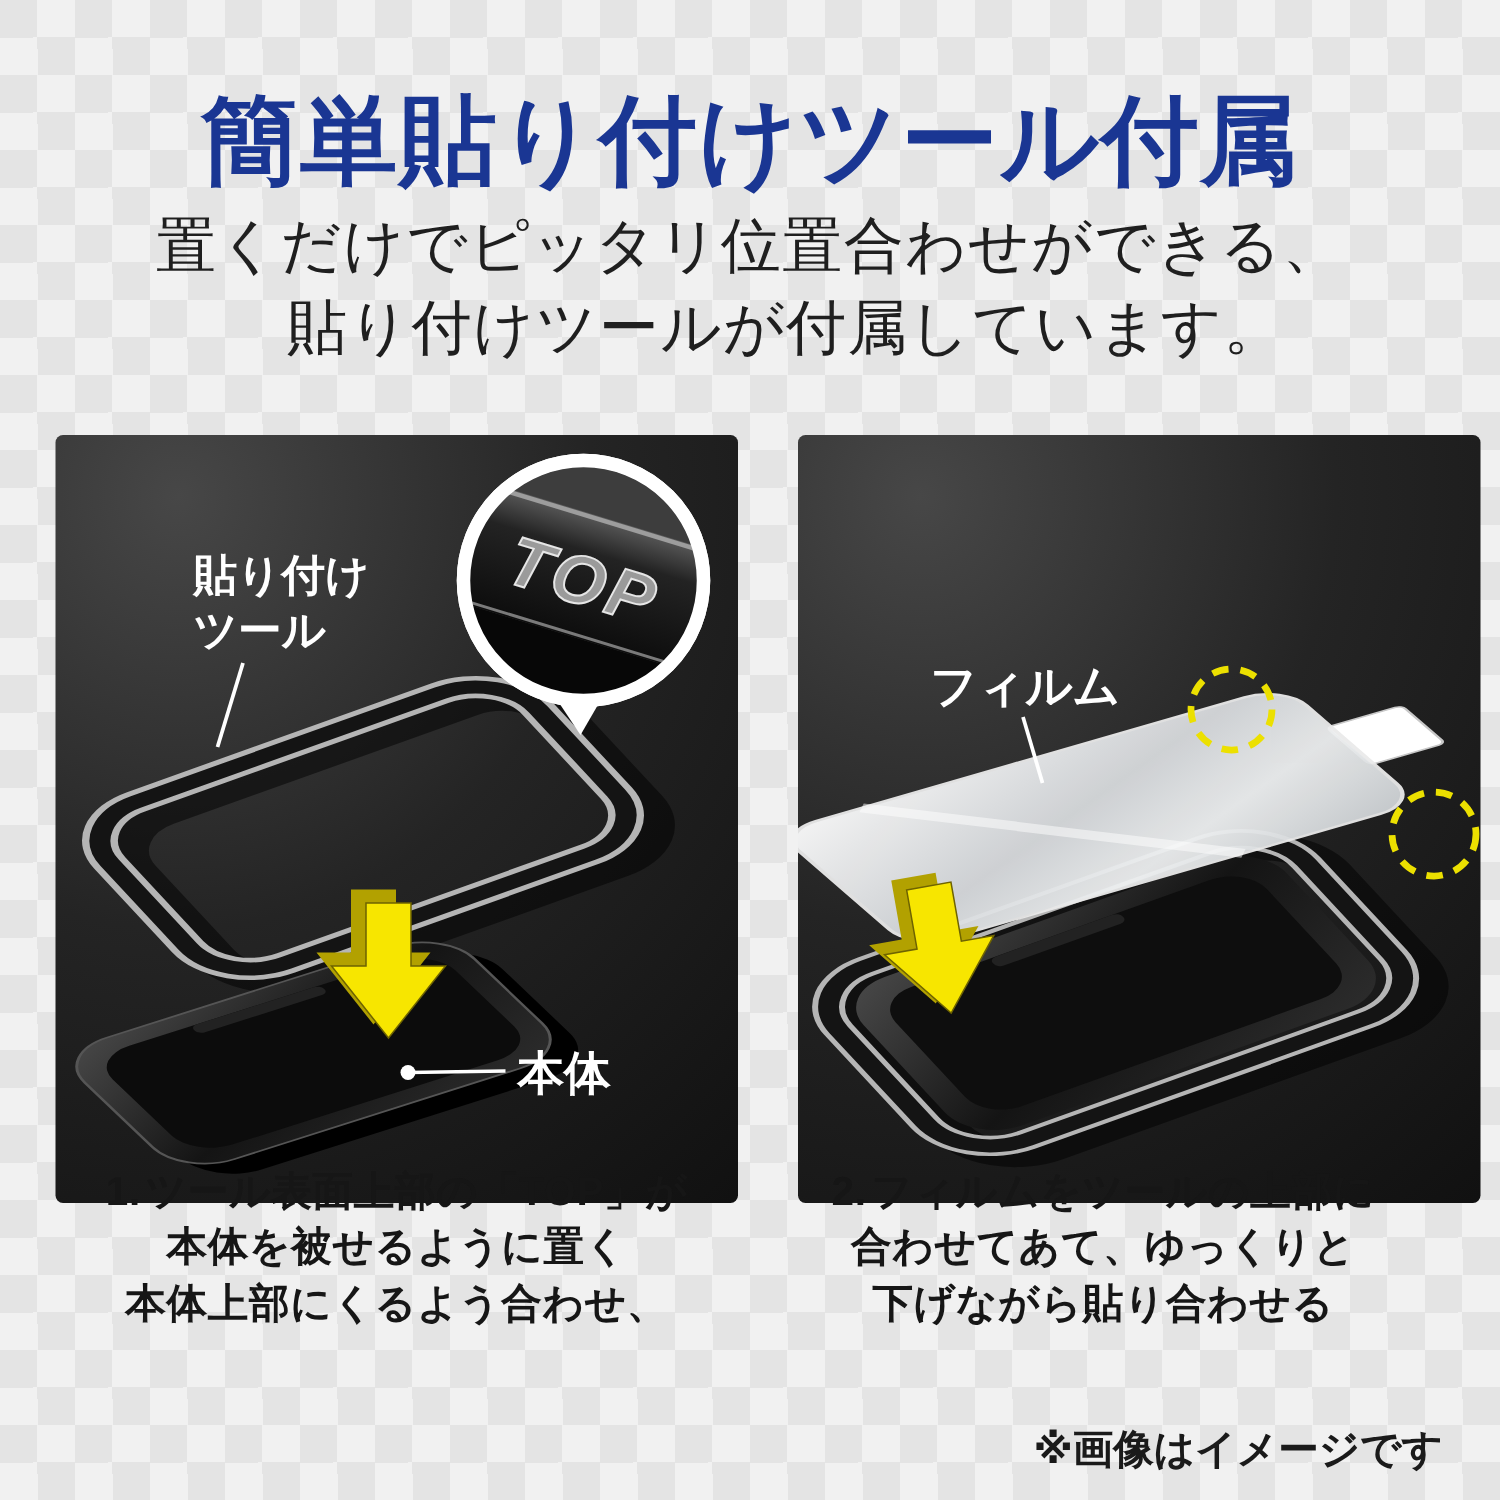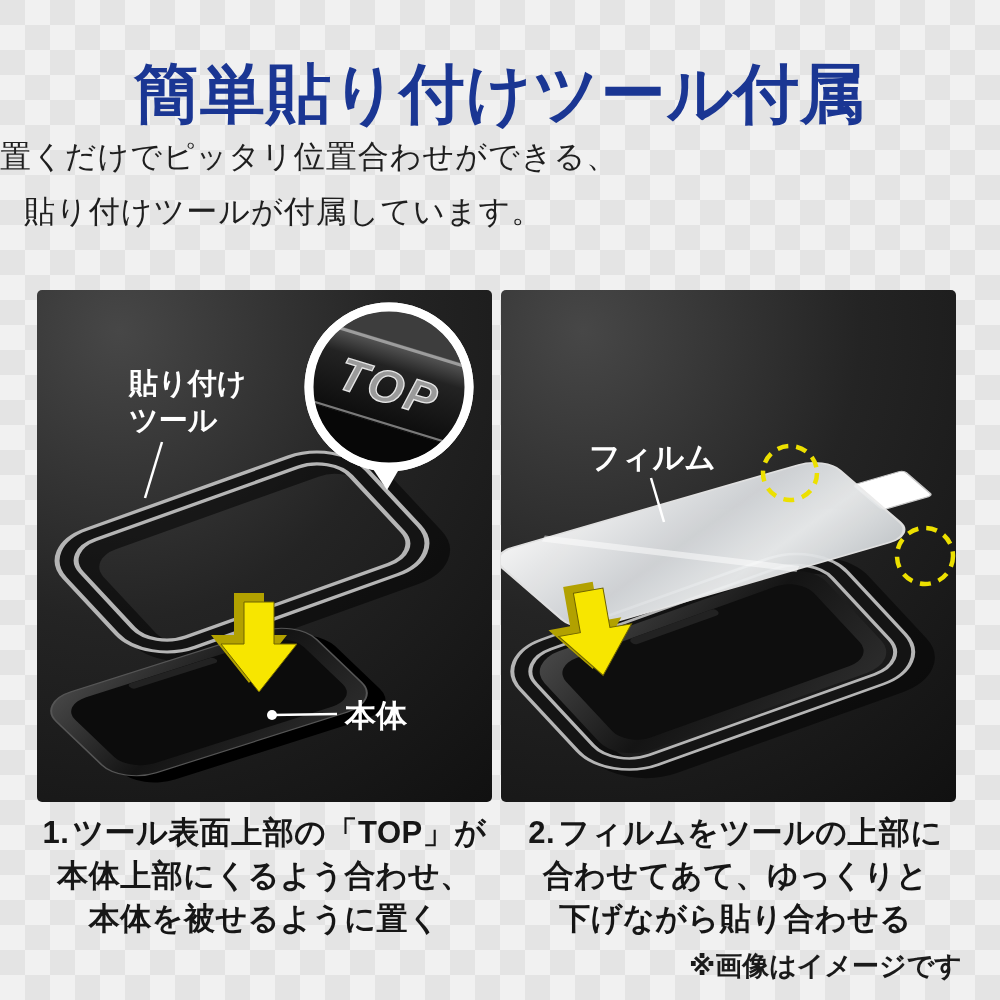--- a/index.html
+++ b/index.html
@@ -13,37 +13,37 @@
     background-color:#ededed;
     background-image: repeating-conic-gradient(#f1f1f1 0% 25%, #e4e4e4 0% 50%);
     background-size:50px 50px;
   }
   .title {
     position:absolute; top:50px; left:0; width:100%;
     text-align:center; font-size:65px; font-weight:800;
     color:#1a3693; letter-spacing:1px;
   }
   .subtitle {
-    position:absolute; left:0; width:100%; 
-    font-size:31px; font-weight:500; color:#1f1f1f; letter-spacing:1px;
+    position:absolute; left:0; width:100%; text-align:center;
+    font-size:40px; font-weight:500; color:#1f1f1f; letter-spacing:1px;
   }
   .sub1 { top:136px; }
   .sub2 { top:191px;margin-left:24px; }
   .panel {
     position:absolute; top:290px; width:455px; height:512px;
     border-radius:5px;
     background: radial-gradient(135% 125% at 18% 8%, #474747 0%, #242424 45%, #0f0f0f 100%);
     overflow:hidden;
   }
   .panel.p-left { left:37px; }
-  .panel.p-right { left:501px; }
+  .panel.p-right { left:532px; }
   .illus { display:block; width:455px; height:512px; }
   .caption {
-    position:absolute; top:812px; width:455px;
-    text-align:center; font-size:31px; font-weight:700;
+    position:absolute; top:776px; width:455px;
+    text-align:center; font-size:27px; font-weight:700;
     color:#161616; line-height:1.38; letter-spacing:0.5px;
   }
   .caption.c-left { left:37px; }
   .caption.c-right { left:508px;text-align:center; }
   .cap-num { font-weight:800; margin-right:3px; }
   .note {
     position:absolute; top:948px; right:38px;
     font-size:27px; font-weight:600; color:#1a1a1a;margin-left:44px;
   }
 </style>
@@ -157,22 +157,22 @@
       <circle cx="289" cy="183" r="27" fill="none" stroke="#ece000" stroke-width="4.5" stroke-dasharray="11 8"></circle>
       <circle cx="424" cy="266" r="28" fill="none" stroke="#ece000" stroke-width="4.5" stroke-dasharray="11 8"></circle>
 
       <text x="88" y="178" font-size="31" font-weight="600" fill="#ffffff">フィルム</text>
       <line x1="150" y1="188" x2="163" y2="232" stroke="#ffffff" stroke-width="2.5"></line>
     </svg>
   </div>
 
   <div class="caption c-left">
     <div class="cap-line"><span class="cap-num">1.</span><span>ツール表面上部の「TOP」が</span></div>
+    <div class="cap-line">本体を被せるように置く</div>
     <div class="cap-line">本体上部にくるよう合わせ、</div>
-    <div class="cap-line">本体を被せるように置く</div>
   </div>
 
   <div class="caption c-right">
     <div class="cap-line"><span class="cap-num">2.</span><span>フィルムをツールの上部に</span></div>
     <div class="cap-line">合わせてあて、ゆっくりと</div>
     <div class="cap-line">下げながら貼り合わせる</div>
   </div>
 
   <div class="note">※画像はイメージです</div>
 

